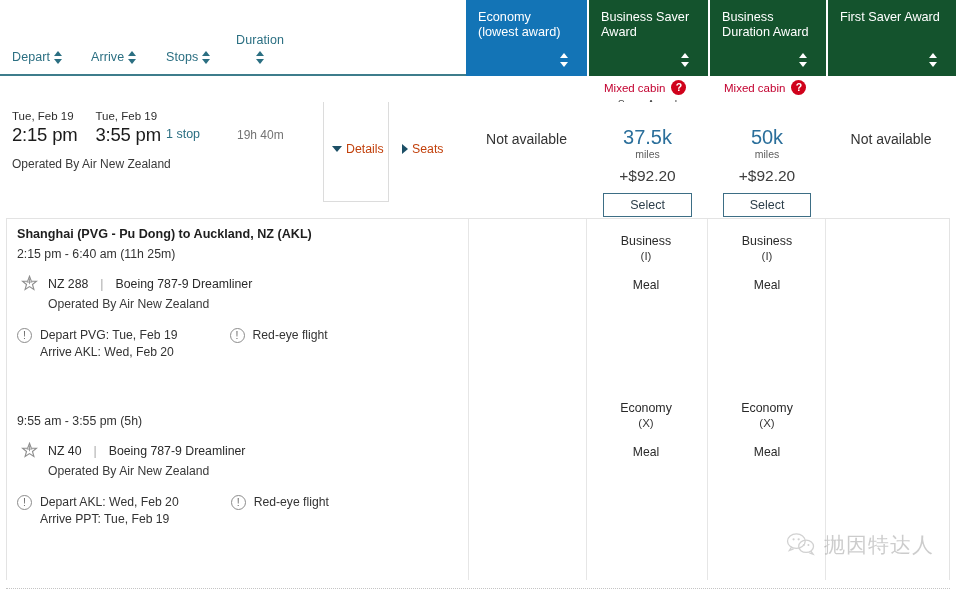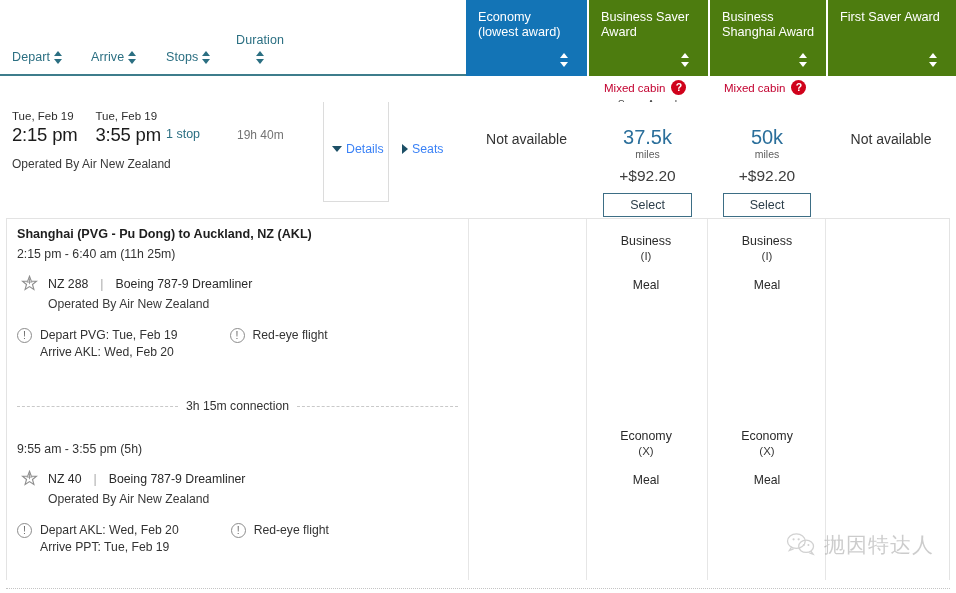--- a/index.html
+++ b/index.html
@@ -61,21 +61,21 @@
     width: 490px; height: 76px;
     display: flex;
   }
   .fare-tab {
     position: relative;
     height: 76px;
     padding: 10px 10px 0 12px;
     color: #ffffff;
     font-size: 12.7px;
     line-height: 15px;
-    background: #4d7c0f;
+    background: #14532d;
     border-left: 2px solid #ffffff;
     cursor: pointer;
   }
   .fare-tab:first-child { border-left: none; }
   .fare-tab.active { background: #1374b6; }
   .fare-tab .t-lbl { display: block; }
   .fare-tab .tab-arrows {
     position: absolute;
     right: 18px; bottom: 9px;
     width: 9px; height: 14px;
@@ -181,21 +181,21 @@
     border: 1px solid #dcdcdc;
     border-top: none;
     background: #ffffff;
   }
   .details-link, .seats-link {
     position: absolute;
     display: flex;
     align-items: center;
     gap: 4px;
     font-size: 12.3px;
-    color: #3b82f6;
+    color: #c2410c;
     cursor: pointer;
     white-space: nowrap;
   }
   .details-link { left: 332px; top: 142px; }
   .seats-link   { left: 402px; top: 142px; }
   .tri-down {
     width: 0; height: 0;
     border-left: 5px solid transparent;
     border-right: 5px solid transparent;
     border-top: 6px solid #1c4f66;
@@ -459,21 +459,21 @@
       <div class="fare-tab w-col-2">
         <span class="t-lbl">Business Saver</span>
         <span class="t-lbl">Award</span>
         <span class="tab-arrows">
             <i class="up"></i>
             <i class="down"></i>
           </span>
       </div>
       <div class="fare-tab w-col-3">
         <span class="t-lbl">Business</span>
-        <span class="t-lbl">Shanghai Award</span>
+        <span class="t-lbl">Duration Award</span>
         <span class="tab-arrows">
             <i class="up"></i>
             <i class="down"></i>
           </span>
       </div>
       <div class="fare-tab w-col-4">
         <span class="t-lbl">First Saver Award</span>
         <span class="tab-arrows">
             <i class="up"></i>
             <i class="down"></i>
@@ -591,27 +591,20 @@
         <div class="cabin-code">(I)</div>
         <div class="cabin-meal">Meal</div>
       </div>
       <div class="cabin-col c2">
         <div class="cabin-name">Business</div>
         <div class="cabin-code">(I)</div>
         <div class="cabin-meal">Meal</div>
       </div>
     </div>
 
-    <div class="connection">
-      <div class="crow">
-        <span class="dashline"></span>
-        <span class="ctxt">3h 15m connection</span>
-        <span class="dashline"></span>
-      </div>
-    </div>
 
     <div class="segment">
       <div class="seg-sub">9:55 am - 3:55 pm (5h)</div>
 
       <div class="seg-flight">
         <svg class="star-logo" viewBox="0 0 24 24">
           <path d="M12 1.8 L14.6 8.6 L21.8 8.9 L16.2 13.4 L18.2 20.4 L12 16.4 L5.8 20.4 L7.8 13.4 L2.2 8.9 L9.4 8.6 Z" fill="none" stroke="#8e8e8e" stroke-width="1.6"></path>
           <path d="M12 5 L12 13 M8 10 L16 10" stroke="#8e8e8e" stroke-width="1.2"></path>
         </svg>
         <span>NZ 40</span>

